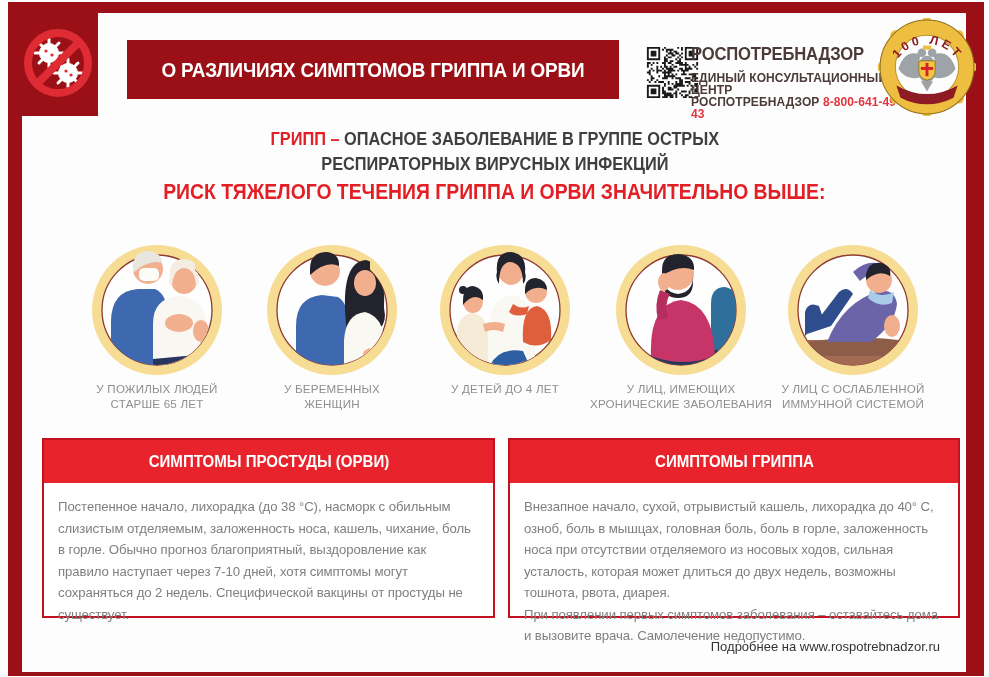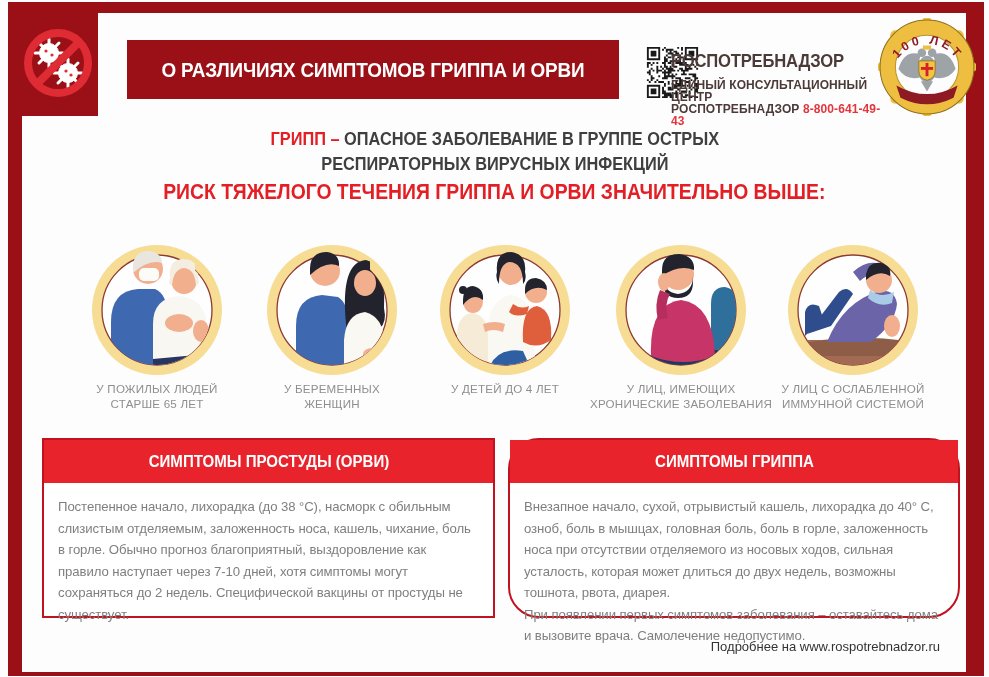--- a/index.html
+++ b/index.html
@@ -14,21 +14,21 @@
 
   .icon-square { position:absolute; left:18px; top:10px; width:80px; height:106px;
                  background:#9a1016; display:flex; align-items:center; justify-content:center; }
 
   .title-bar { position:absolute; left:127px; top:40px; width:492px; height:59px;
                background:#9a1016; display:flex; align-items:center; justify-content:center; }
   .title-bar span { color:#ffffff; font-weight:bold; font-size:21px; white-space:nowrap;
                     display:inline-block; transform:scaleX(.9); letter-spacing:-0.2px; }
 
   .qr { position:absolute; left:645px; top:45px; width:55px; height:55px; }
-  .agency-block { position:absolute; left:671px; top:44px; width:210px;margin-top:7px; }
+  .agency-block { position:absolute; left:691px; top:44px; width:210px; }
   .agency-name { font-size:17.5px; font-weight:bold; color:#4b3a38; letter-spacing:-0.2px;
                  display:inline-block; transform:scaleX(.95); transform-origin:left; }
   .agency-sub { margin-top:7px; font-size:12px; font-weight:bold; color:#4b3a38; line-height:12px; letter-spacing:.1px; }
   .agency-phone { color:#e2363d; }
 
   .emblem { position:absolute; left:878px; top:18px; width:98px; height:98px; }
 
   .intro { position:absolute; left:0; top:126px; width:989px; text-align:center;
            font-size:19px; font-weight:bold; color:#3f3f3f; line-height:25px; }
   .intro .cond { display:inline-block; transform:scaleX(.86); white-space:nowrap; }
@@ -39,21 +39,21 @@
                        font-weight:bold; color:#e31e24; white-space:nowrap; }
 
   .group { position:absolute; top:228px; width:200px; text-align:center; }
   .g1{left:57px} .g2{left:232px} .g3{left:405px} .g4{left:581px} .g5{left:753px}
   .group svg { display:block; margin:0 auto; }
   .group .caption { margin-top:3px; font-size:11.6px; color:#8e8e8e; line-height:15px;
                     white-space:pre-line; letter-spacing:.2px; }
 
   .sym-box { position:absolute; top:438px; height:180px; border:2px solid #c1121f; background:#ffffff; }
   .sym-box.left  { left:42px;  width:453px; }
-  .sym-box.right { left:508px; width:452px;border-radius:31px; }
+  .sym-box.right { left:508px; width:452px; }
   .sym-head { height:43px; background:#e8232b; display:flex; align-items:center; justify-content:center; }
   .sym-head span { color:#ffffff; font-weight:bold; font-size:16px; display:inline-block;
                    transform:scaleX(.94); white-space:nowrap; }
   .sym-body { padding:13px 14px; font-size:13.2px; color:#7f7f7f; line-height:21.5px;
               white-space:pre-line; letter-spacing:-0.1px; }
 
   .footer { position:absolute; right:49px; top:639px; font-size:13px; color:#333333; }
 </style>
 </head>
 <body>

